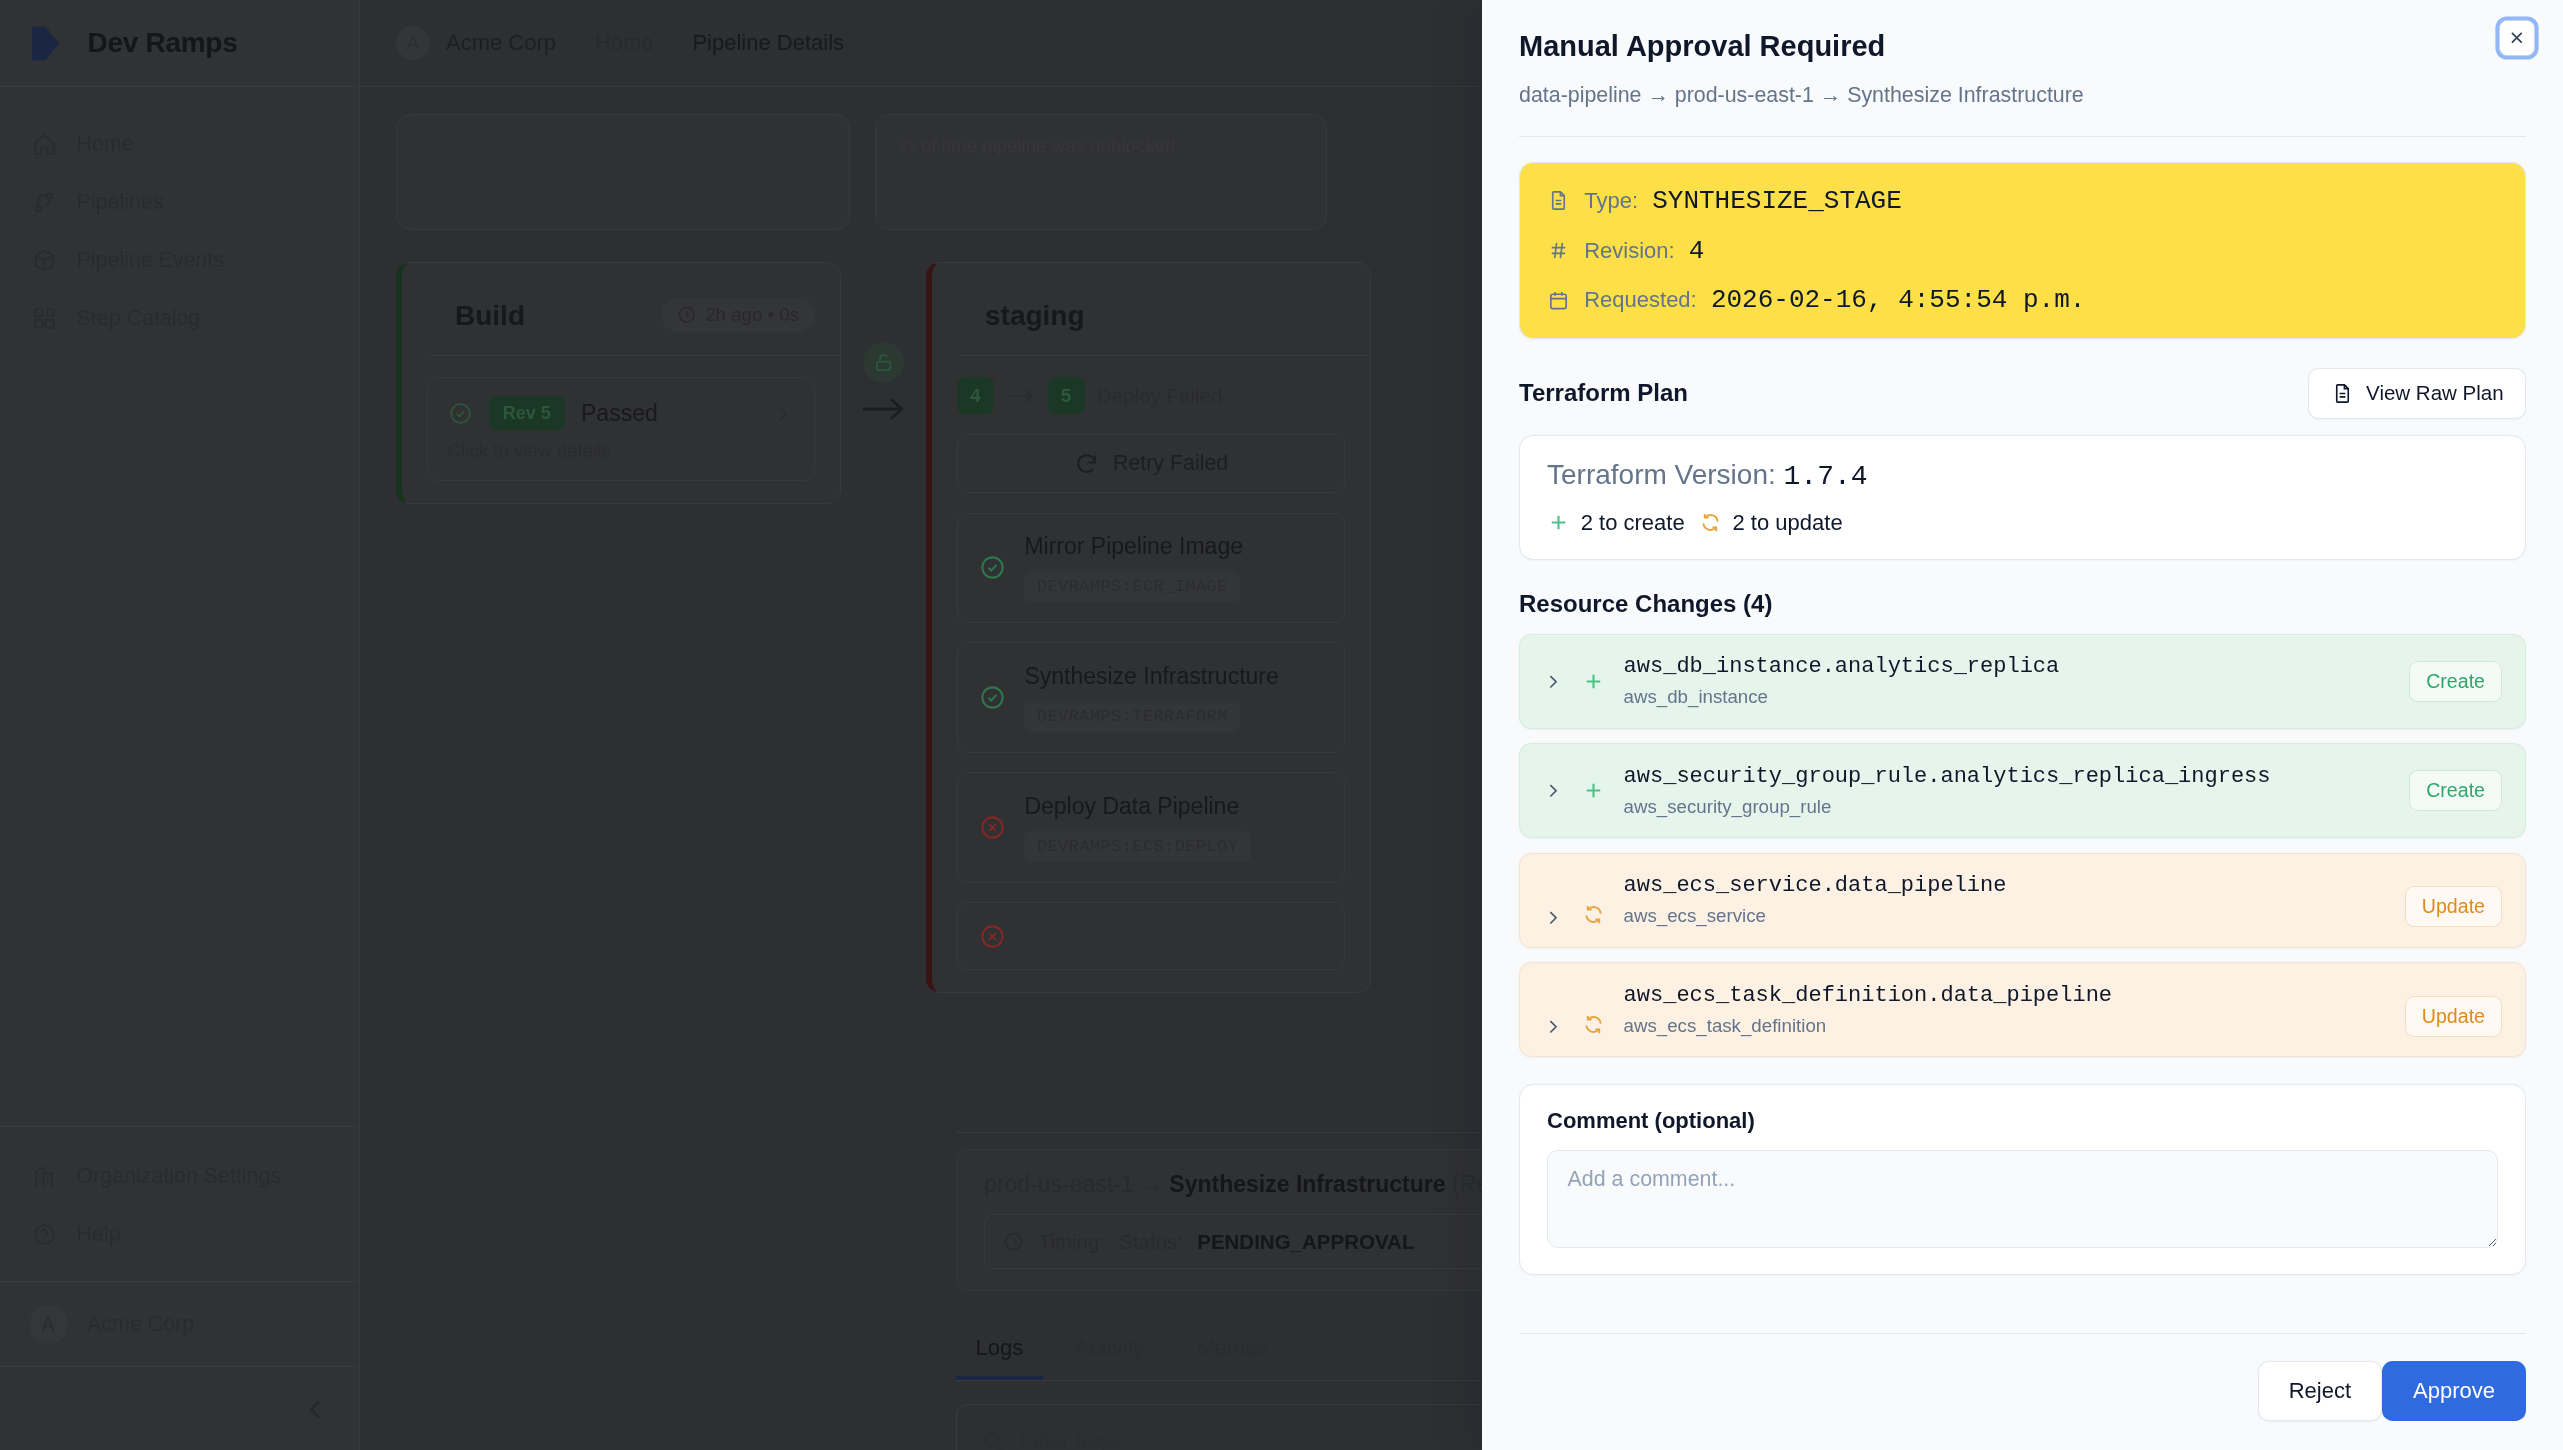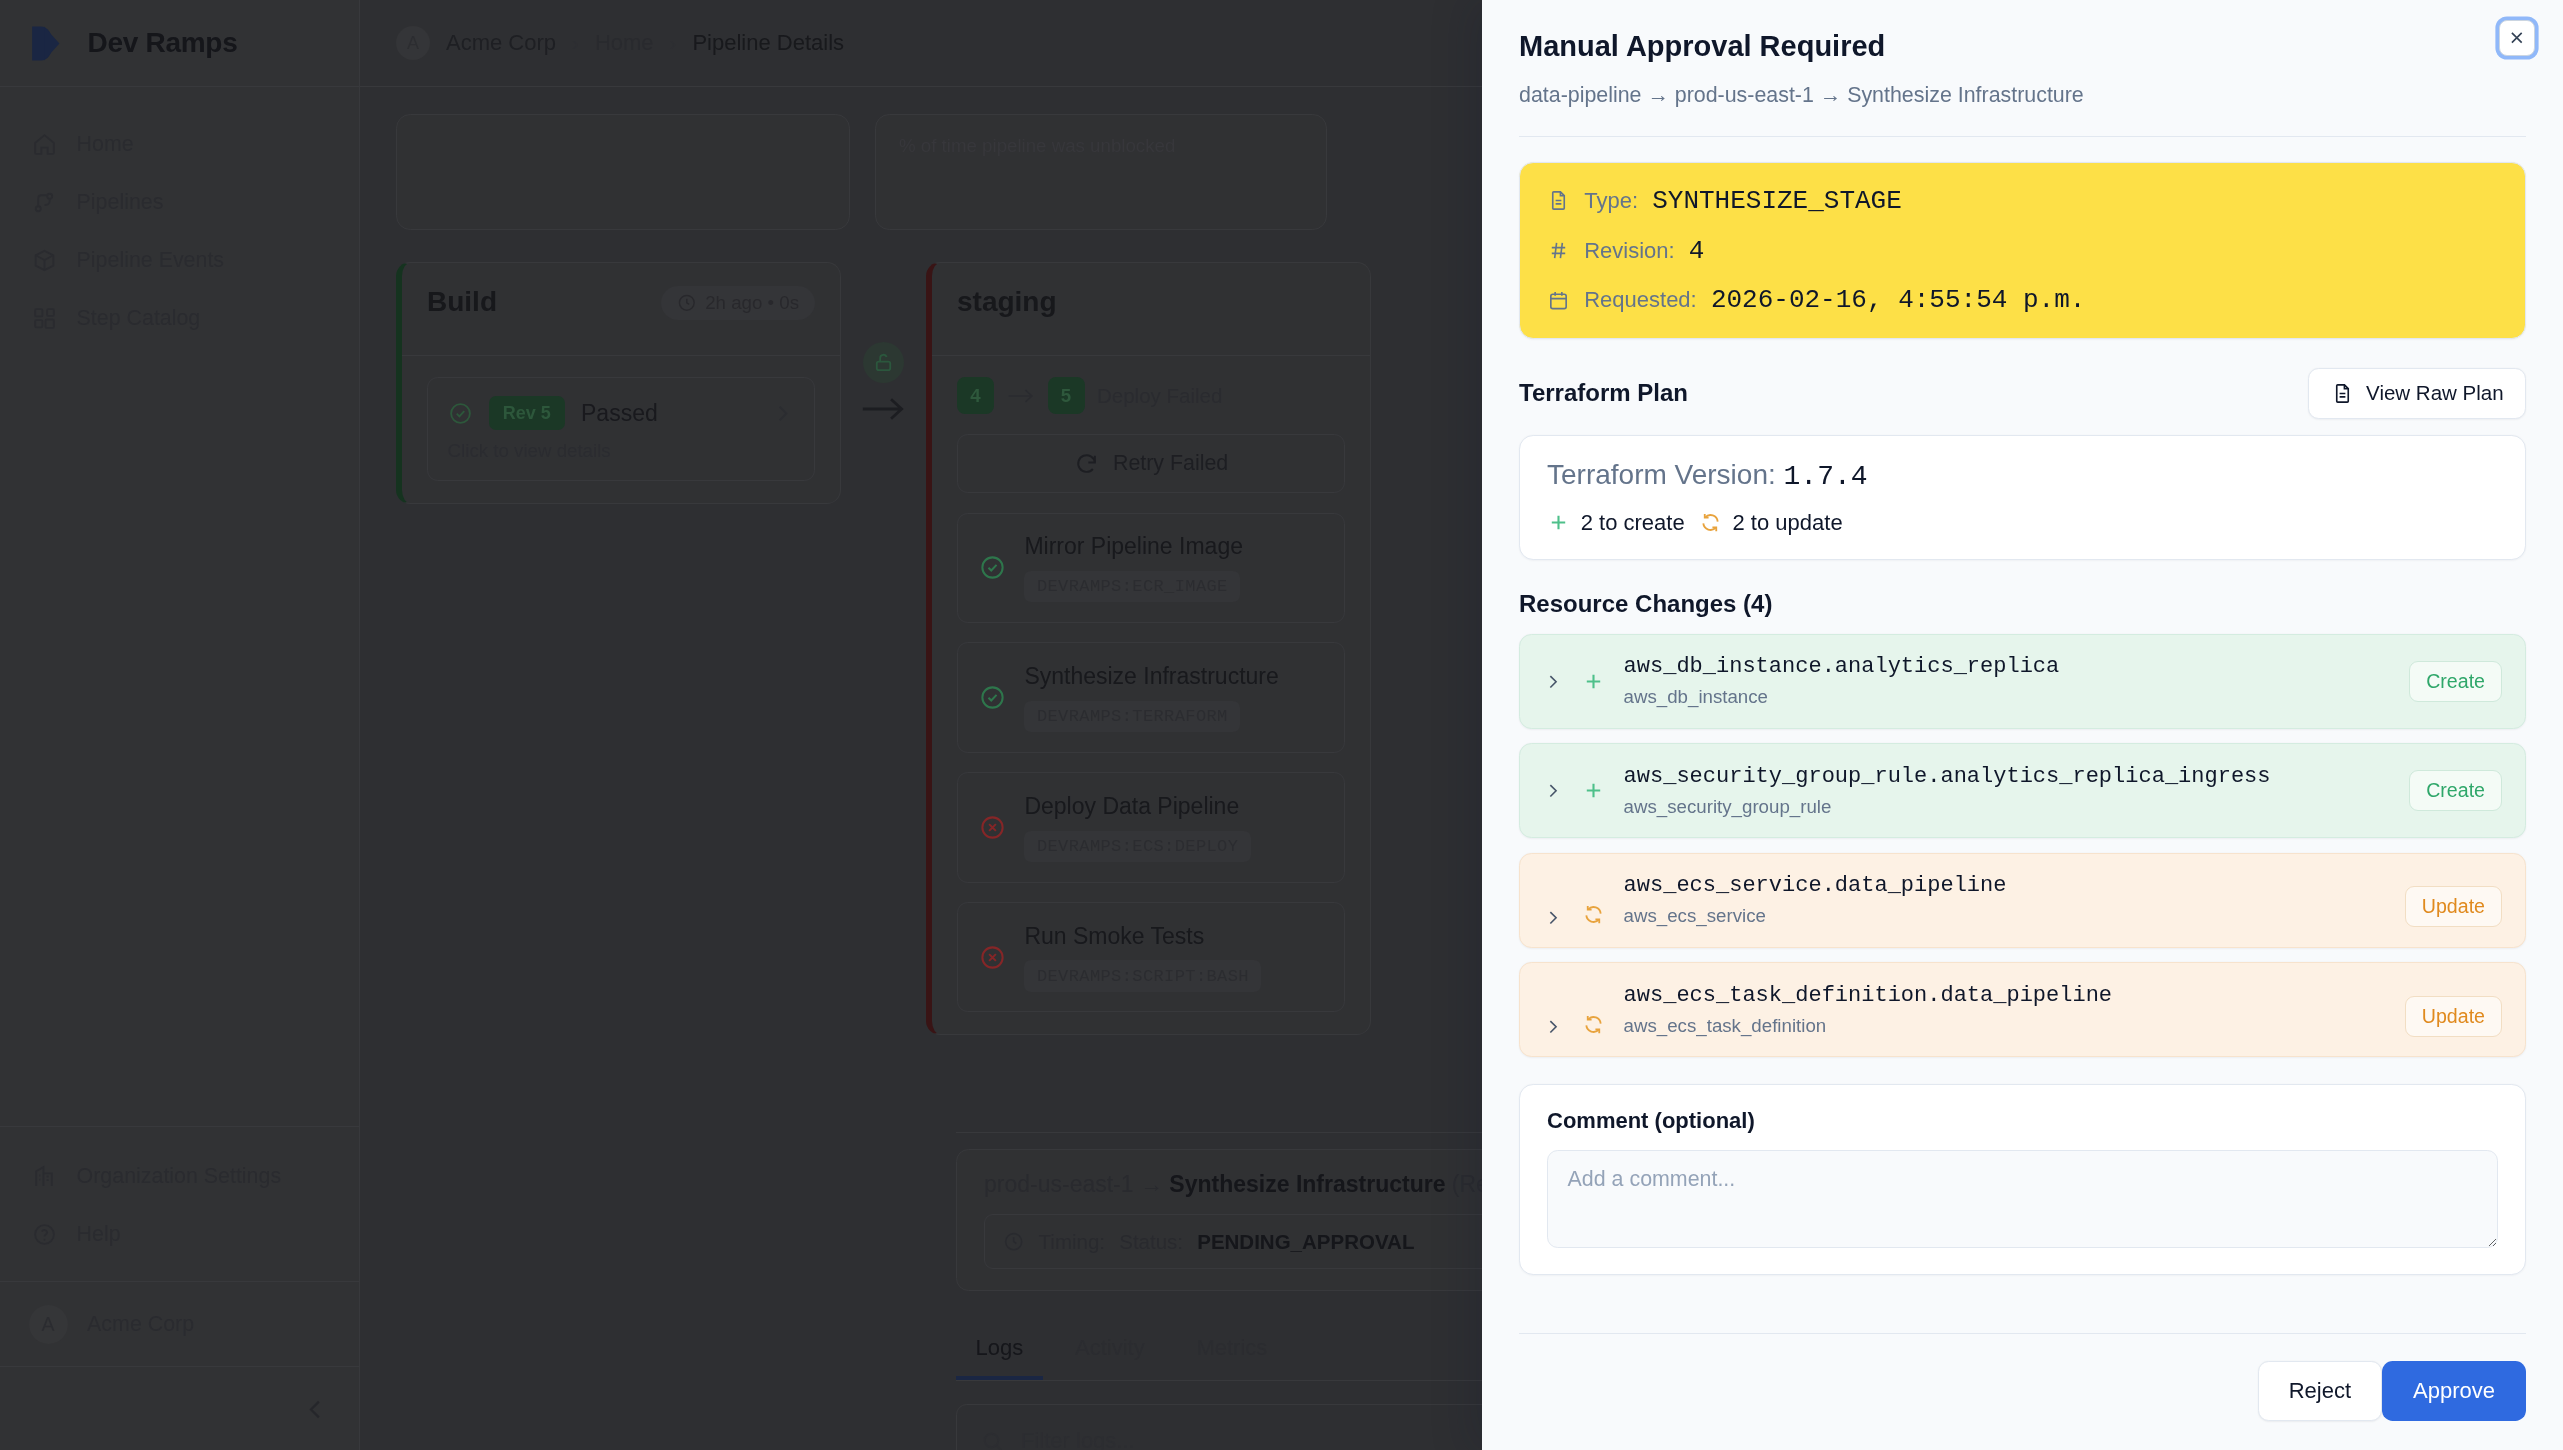--- a/index.html
+++ b/index.html
@@ -80,23 +80,24 @@
   .metric-sub { font-size: 18.7px; color: #39393c; }
 
   .stage-wrap { display: flex; align-items: flex-start; padding: 32px 36px 0 36px; gap: 0; }
   .stage-card {
     background: #313234; border: 0.9px solid #3a3b3d; border-radius: 14.2px;
     border-left: 6.2px solid #15351f;
     width: 445px;
   }
   .stage-card.red { border-left-color: #3b1414; }
   .stage-head {
-    display: flex; align-items: flex-start; justify-content: space-between;
+    display: flex; align-items: flex-end; justify-content: space-between;
     padding: 23px 25px; border-bottom: 0.9px solid #3a3b3d;
     min-height: 93px;
+    margin-left: 28px;
   }
   .stage-name { font-size: 28px; font-weight: 700; color: #17181b; }
   .stage-meta {
     display: flex; align-items: center; gap: 9px;
     background: #363739; border-radius: 889px; padding: 6.2px 16px;
     font-size: 18.7px; color: #29292c;
   }
   .stage-body { padding: 21.4px 25px; display: flex; flex-direction: column; gap: 19.6px; }
   .run-box { border: 0.9px solid #3a3b3d; border-radius: 10.7px; padding: 18px 19.6px; }
   .run-row { display: flex; align-items: center; gap: 16px; }
@@ -462,24 +463,20 @@
               <div class="step-main">
                 <div class="step-title">Deploy Data Pipeline</div>
                 <span class="step-code">DEVRAMPS:ECS:DEPLOY</span>
               </div>
             </div>
             <div class="step-box">
               <svg width="27" height="27" viewBox="0 0 24 24" fill="none" stroke="#8a2727" stroke-width="1.8">
                   <circle cx="12" cy="12" r="9"></circle>
                   <path d="M9 9l6 6M15 9l-6 6"></path>
                 </svg>
-              <div class="step-main">
-                <div class="step-title">Run Smoke Tests</div>
-                <span class="step-code">DEVRAMPS:SCRIPT:BASH</span>
-              </div>
             </div>
           </div>
         </div>
       </div>
 
       <div class="detail-panel">
         <div class="detail-card">
           <div class="detail-title">
             <span>prod-us-east-1</span>
             <span>→</span>

